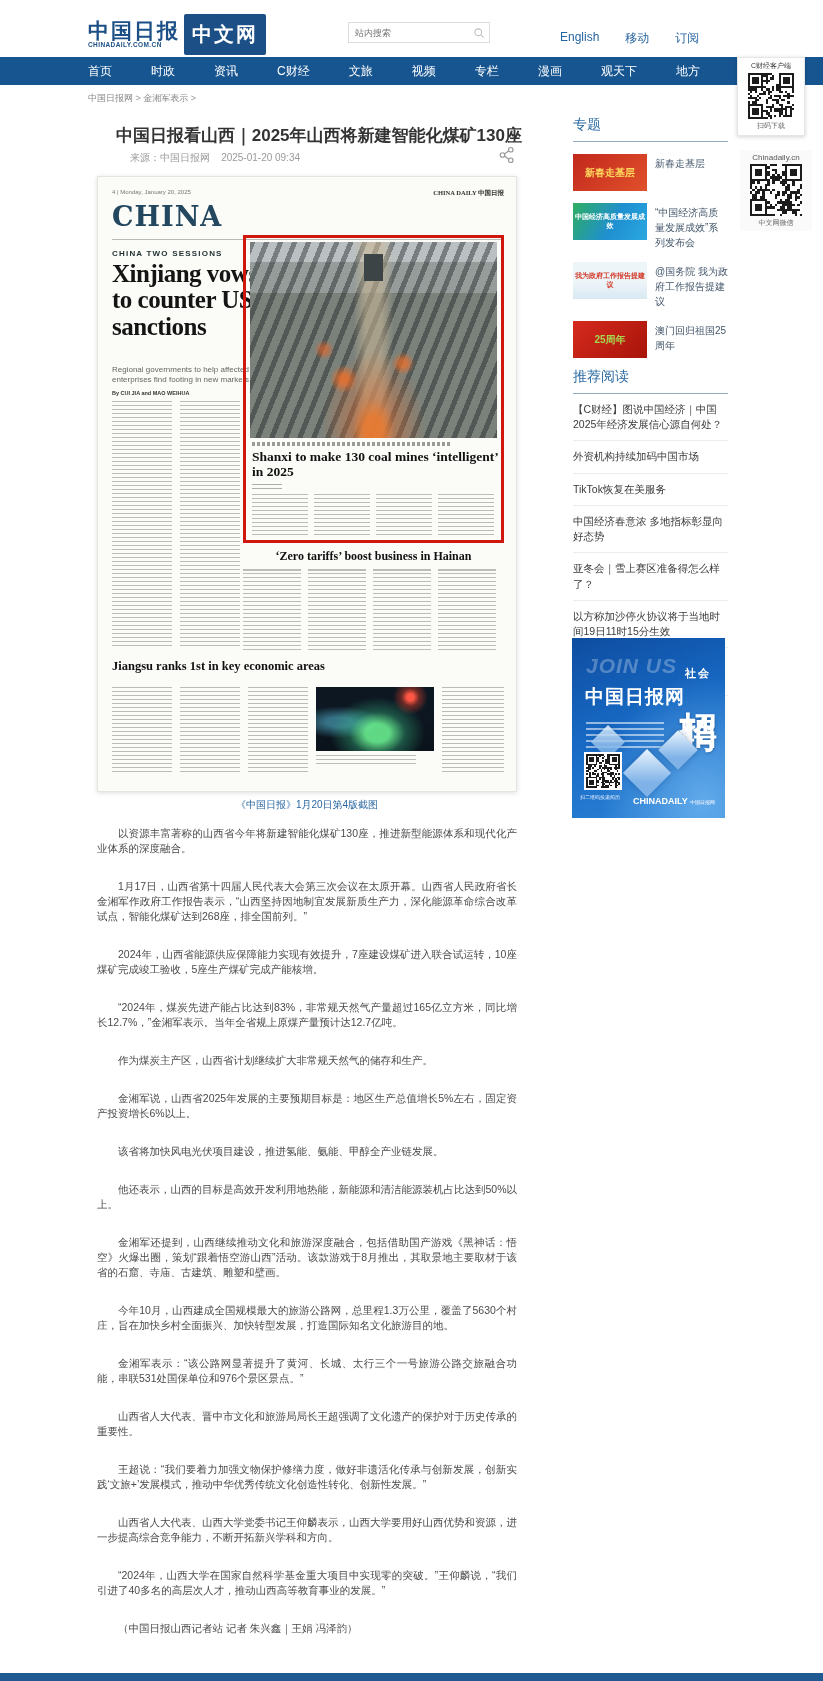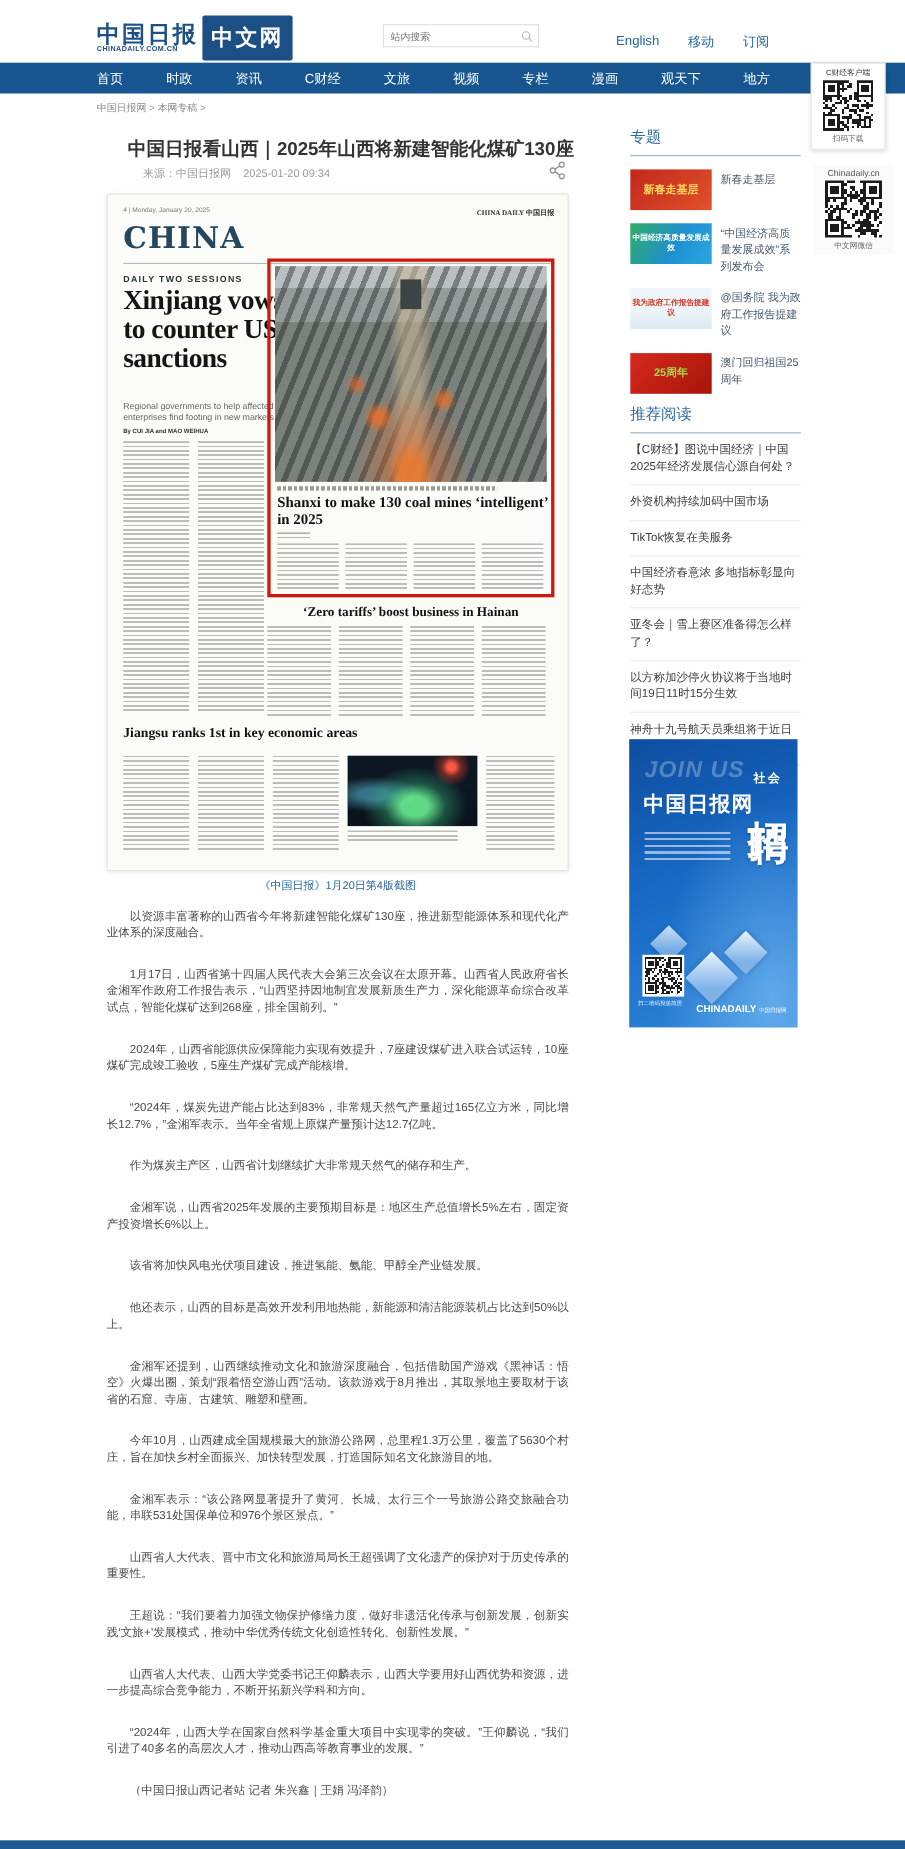--- a/index.html
+++ b/index.html
@@ -99,21 +99,21 @@
   .t2 span{color:#fff;font-size:7px;}
   .t3{background:linear-gradient(180deg,#eef5f9 0 55%,#d8e8f2);}
   .t3 span{color:#d23c2a;font-size:7px;}
   .t4{background:linear-gradient(135deg,#d52a1e,#a81409);}
   .t4 span{color:#a6d94e;font-size:10px;}
   .topic-label{font-size:10px;color:#44576b;line-height:1.5;padding-top:2px;}
 
   .recommend{left:573px;top:368px;width:155px;}
   .rec-item{font-size:10.5px;color:#3b3b3b;line-height:1.45;padding:8px 0;border-bottom:1px solid #ececec;cursor:pointer;}
 
-  .joinus{left:572px;top:672px;width:153px;height:262px;overflow:hidden;cursor:pointer;
+  .joinus{left:572px;top:638px;width:153px;height:180px;overflow:hidden;cursor:pointer;
      background:
        radial-gradient(ellipse at 85% 90%,rgba(150,210,255,.5),transparent 55%),
        linear-gradient(160deg,#0e4da0 0%,#1769c4 45%,#2f86d9 100%);}
   .ju-join{position:absolute;left:14px;top:16px;font-size:21px;font-weight:bold;font-style:italic;
            color:rgba(255,255,255,.28);letter-spacing:1px;white-space:nowrap;}
   .ju-brand{position:absolute;left:13px;top:46px;font-size:19px;font-weight:bold;color:#fff;letter-spacing:1px;}
   .ju-tag{position:absolute;right:14px;top:28px;font-size:11px;color:#fff;font-weight:bold;letter-spacing:2px;}
   .ju-big{position:absolute;right:8px;top:44px;writing-mode:vertical-rl;font-size:37px;font-weight:bold;
           color:#fff;line-height:1;letter-spacing:4px;text-shadow:0 1px 3px rgba(0,40,90,.4);}
   .ju-lines{position:absolute;left:14px;top:84px;width:78px;height:30px;
@@ -461,21 +461,21 @@
           <rect x="1" y="15" width="5" height="5" fill="#fff"></rect>
           <rect x="2" y="16" width="3" height="3"></rect>
         </svg>
       </div>
     <div class="app-cap">中文网微信</div>
   </div>
 
   <div class="abs crumb">
     <b>中国日报网</b>
     <span>&gt;</span>
-    <b>本网专稿</b>
+    <b>金湘军表示</b>
     <span>&gt;</span>
   </div>
 
   <h1 class="abs title" style="margin:12px;">中国日报看山西｜2025年山西将新建智能化煤矿130座</h1>
   <div class="abs meta">
     <span>来源：中国日报网</span>&nbsp;&nbsp;&nbsp;
     <span>2025-01-20 09:34</span>
   </div>
   <svg class="abs share" viewBox="0 0 24 24">
     <circle cx="17" cy="5" r="3" fill="none" stroke="#999" stroke-width="1.6"></circle>
@@ -485,21 +485,21 @@
     <line x1="8.6" y1="13.4" x2="14.4" y2="17.6" stroke="#999" stroke-width="1.6"></line>
   </svg>
 
   <div class="abs np">
     <div class="np-in">
       <div class="np-pageinfo">4 | Monday, January 20, 2025</div>
       <div class="np-brand">CHINA DAILY 中国日报</div>
       <div class="np-masthead">CHINA</div>
       <div class="np-rule"></div>
 
-      <div class="np-kicker">DAILY TWO SESSIONS</div>
+      <div class="np-kicker">CHINA TWO SESSIONS</div>
       <div class="np-h-lead">Xinjiang vows to counter US sanctions</div>
       <div class="np-sub">Regional governments to help affected enterprises find footing in new markets</div>
       <div class="np-by">By CUI JIA and MAO WEIHUA</div>
 
       <div class="col" style="left:0;top:214px;width:60px;height:246px;"></div>
       <div class="col" style="left:68px;top:214px;width:60px;height:246px;"></div>
 
       <div class="redbox">
         <div class="np-photo"></div>
         <div class="np-cap-bar"></div>

